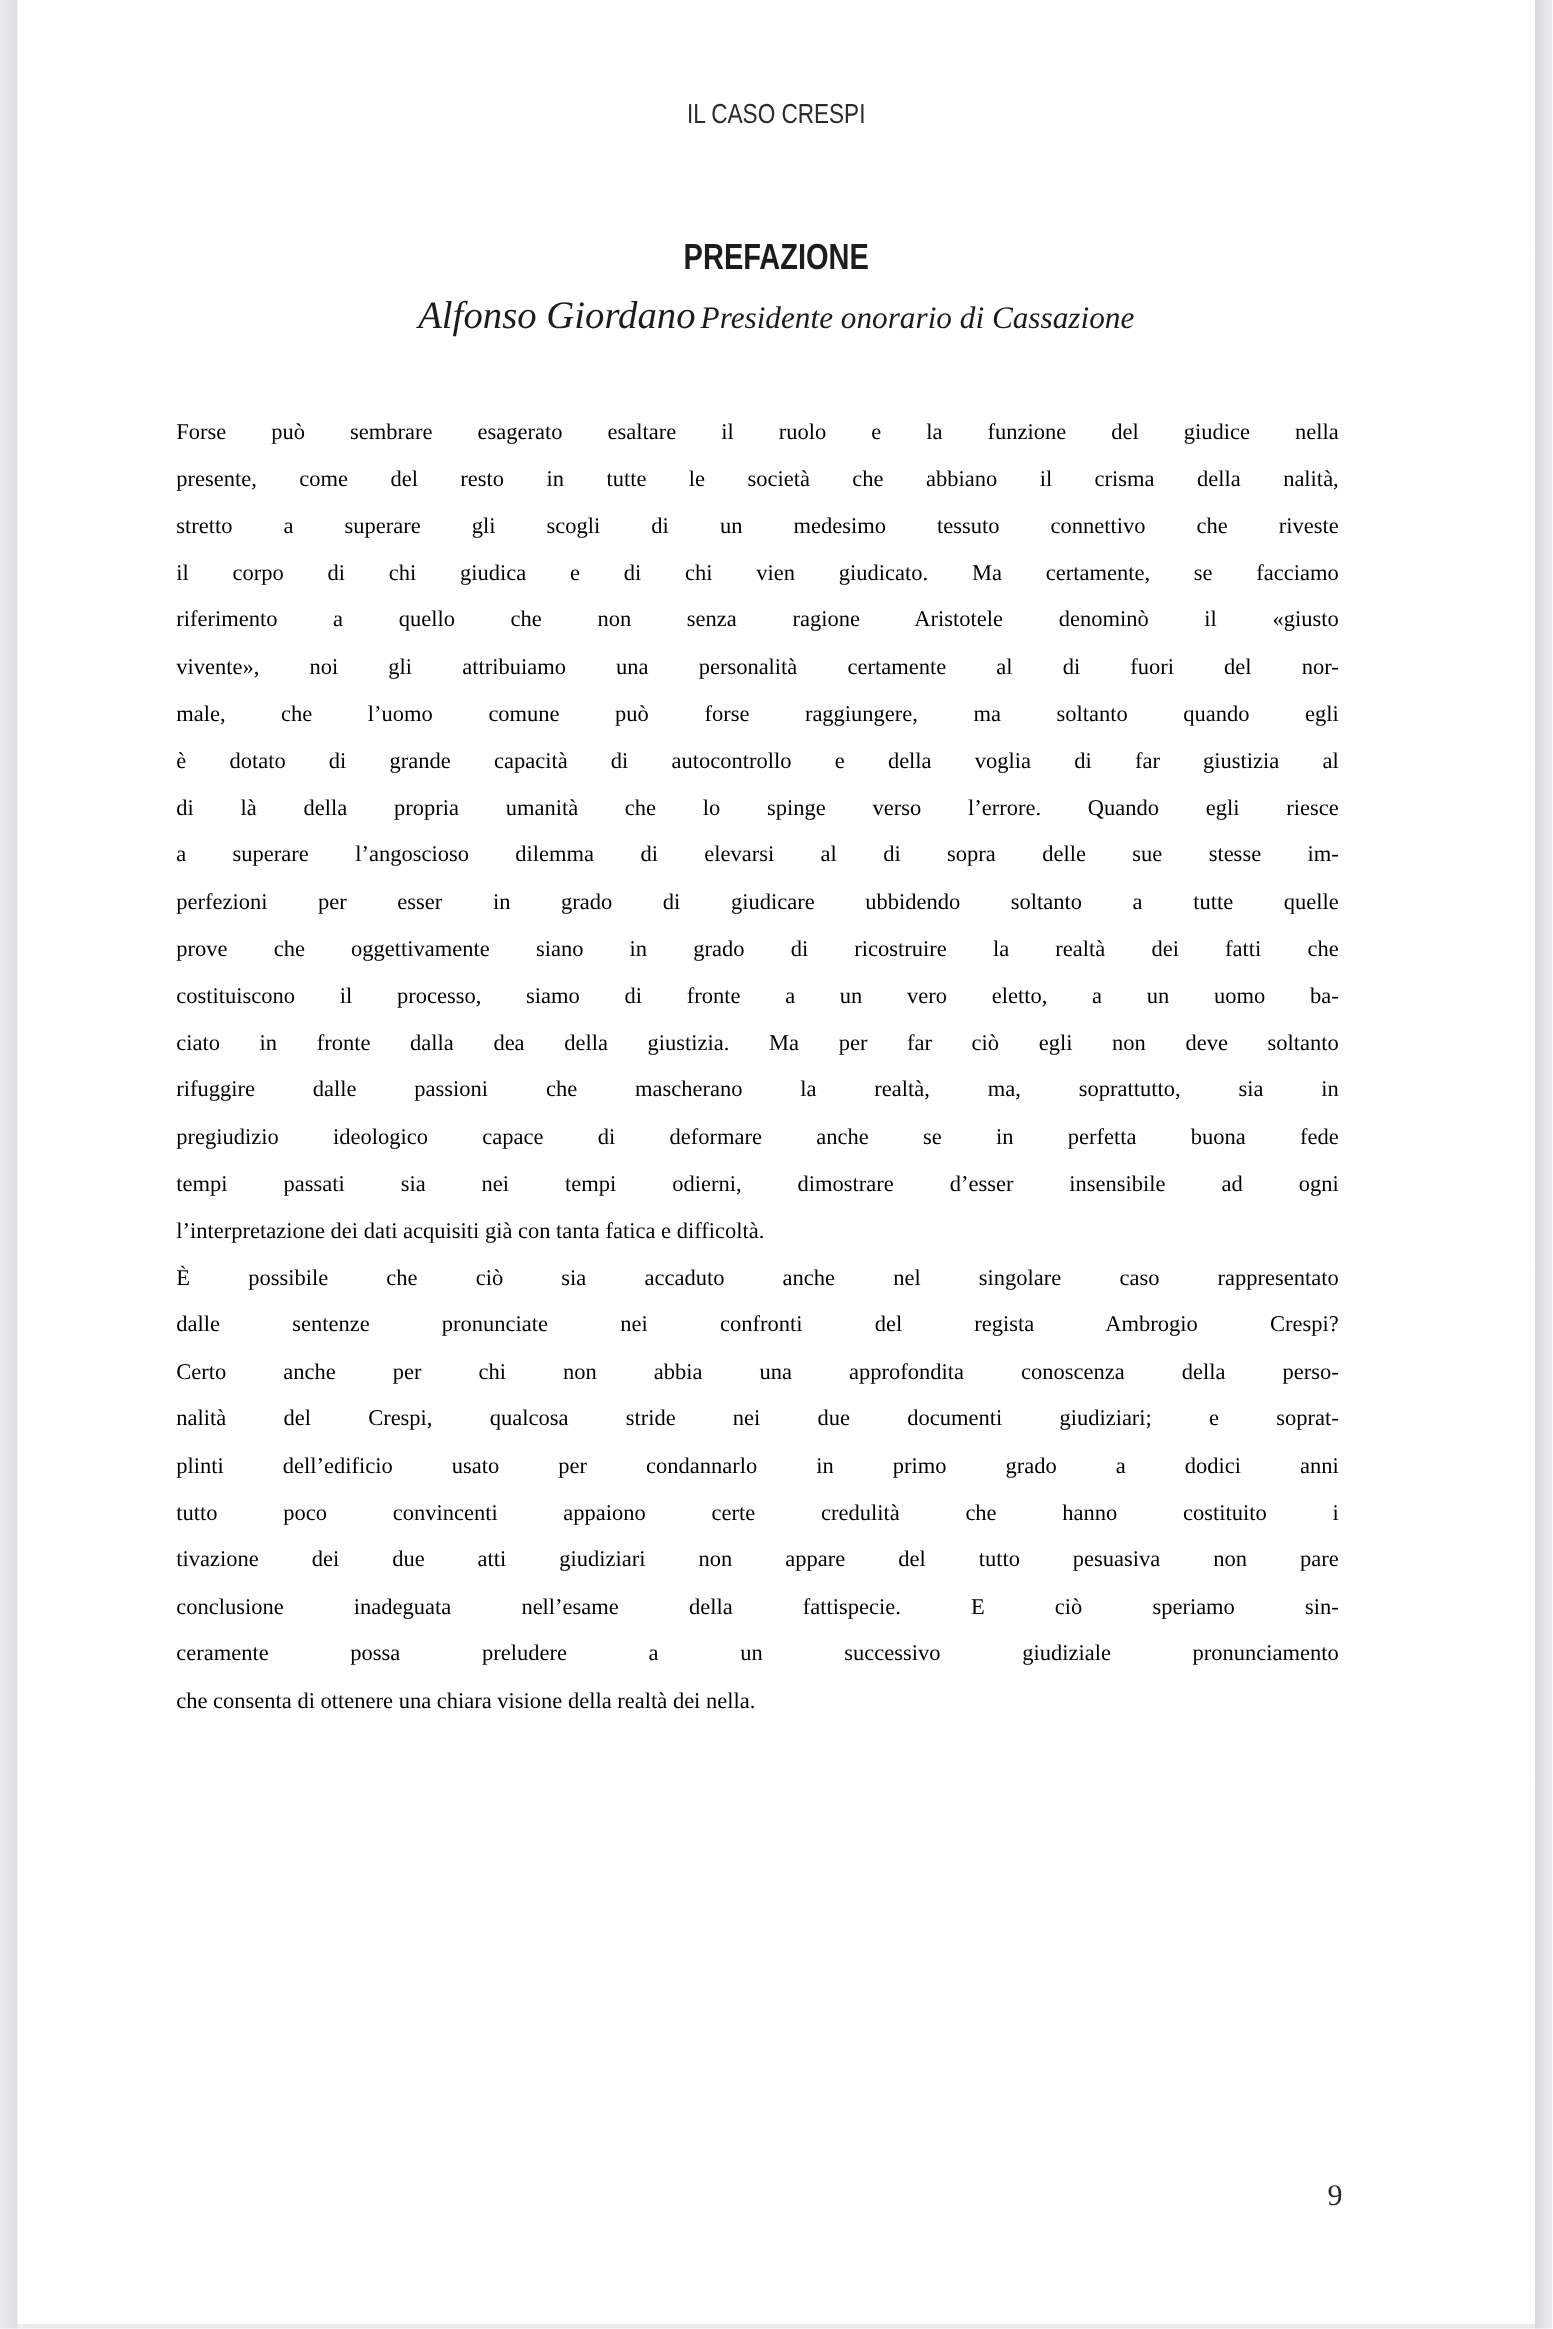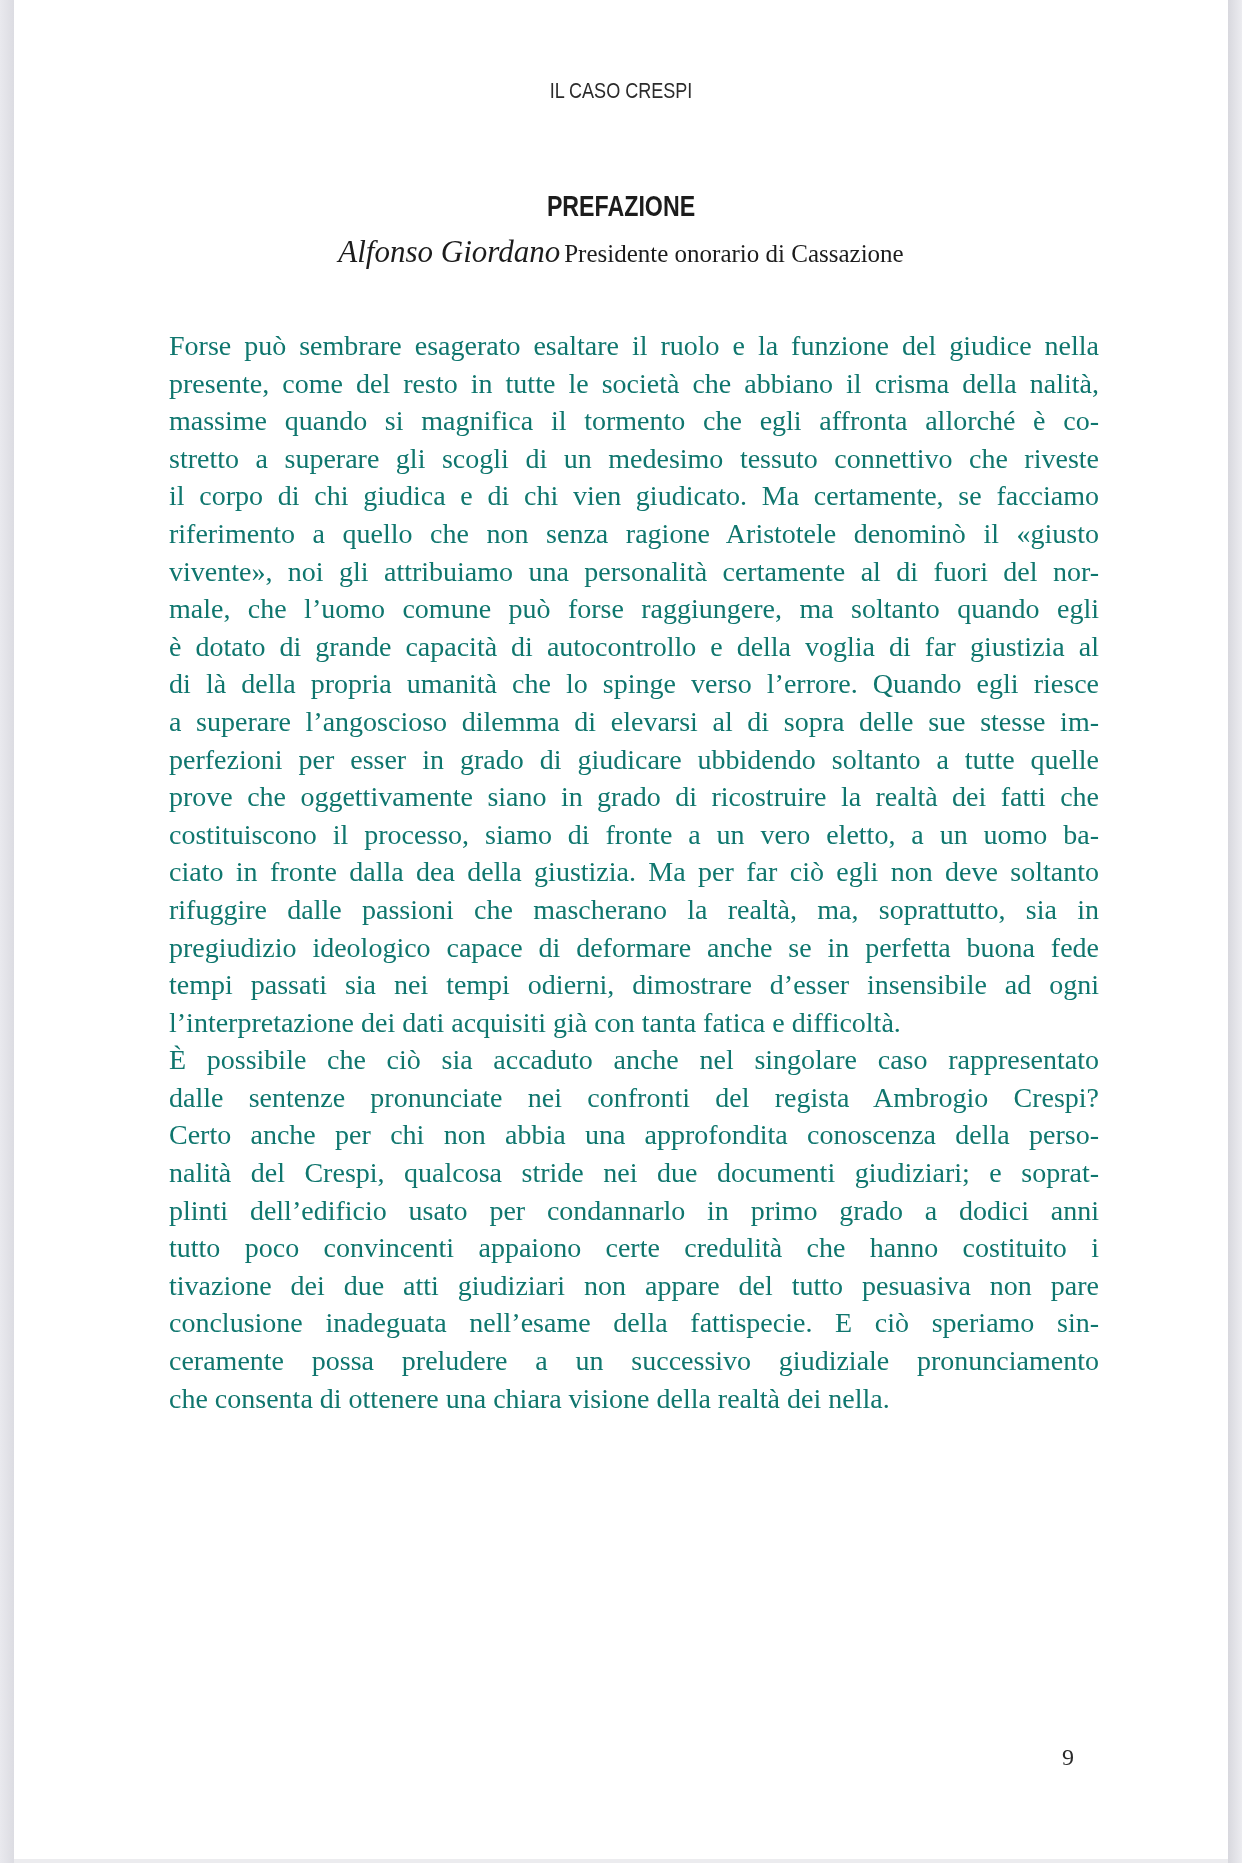--- a/index.html
+++ b/index.html
@@ -70,31 +70,31 @@
       text-align: center;
       font-family: "Liberation Serif", serif;
       color: #1c1c1c;
       white-space: nowrap;
     }
     .author-name {
       font-size: 31px;
       font-style: italic;
     }
     .author-role {
+      font-style: italic;
       font-size: 25px;
     }
     .body-text {
       position: absolute;
       top: 327px;
       left: 127px;
       width: 930px;
       font-family: "Liberation Serif", serif;
-      font-size: 28px;
-      color: #0f766e;
-      margin-left: 28px;
+      font-size: 18px;
+      color: #000000;
     }
     .body-line {
       display: block;
       height: 37.6px;
       line-height: 37.6px;
       white-space: nowrap;
       text-align: justify;
       text-align-last: justify;
     }
     .body-line.last {
@@ -125,21 +125,20 @@
     <div class="chapter-title">PREFAZIONE</div>
 
     <div class="author-line">
       <span class="author-name">Alfonso Giordano</span>
       <span class="author-role">Presidente onorario di Cassazione</span>
     </div>
 
     <div class="body-text">
       <span class="body-line">Forse può sembrare esagerato esaltare il ruolo e la funzione del giudice nella</span>
       <span class="body-line">presente, come del resto in tutte le società che abbiano il crisma della nalità,</span>
-      <span class="body-line">massime quando si magnifica il tormento che egli affronta allorché è co-</span>
       <span class="body-line">stretto a superare gli scogli di un medesimo tessuto connettivo che riveste</span>
       <span class="body-line">il corpo di chi giudica e di chi vien giudicato. Ma certamente, se facciamo</span>
       <span class="body-line">riferimento a quello che non senza ragione Aristotele denominò il «giusto</span>
       <span class="body-line">vivente», noi gli attribuiamo una personalità certamente al di fuori del nor-</span>
       <span class="body-line">male, che l’uomo comune può forse raggiungere, ma soltanto quando egli</span>
       <span class="body-line">è dotato di grande capacità di autocontrollo e della voglia di far giustizia al</span>
       <span class="body-line">di là della propria umanità che lo spinge verso l’errore. Quando egli riesce</span>
       <span class="body-line">a superare l’angoscioso dilemma di elevarsi al di sopra delle sue stesse im-</span>
       <span class="body-line">perfezioni per esser in grado di giudicare ubbidendo soltanto a tutte quelle</span>
       <span class="body-line">prove che oggettivamente siano in grado di ricostruire la realtà dei fatti che</span>

